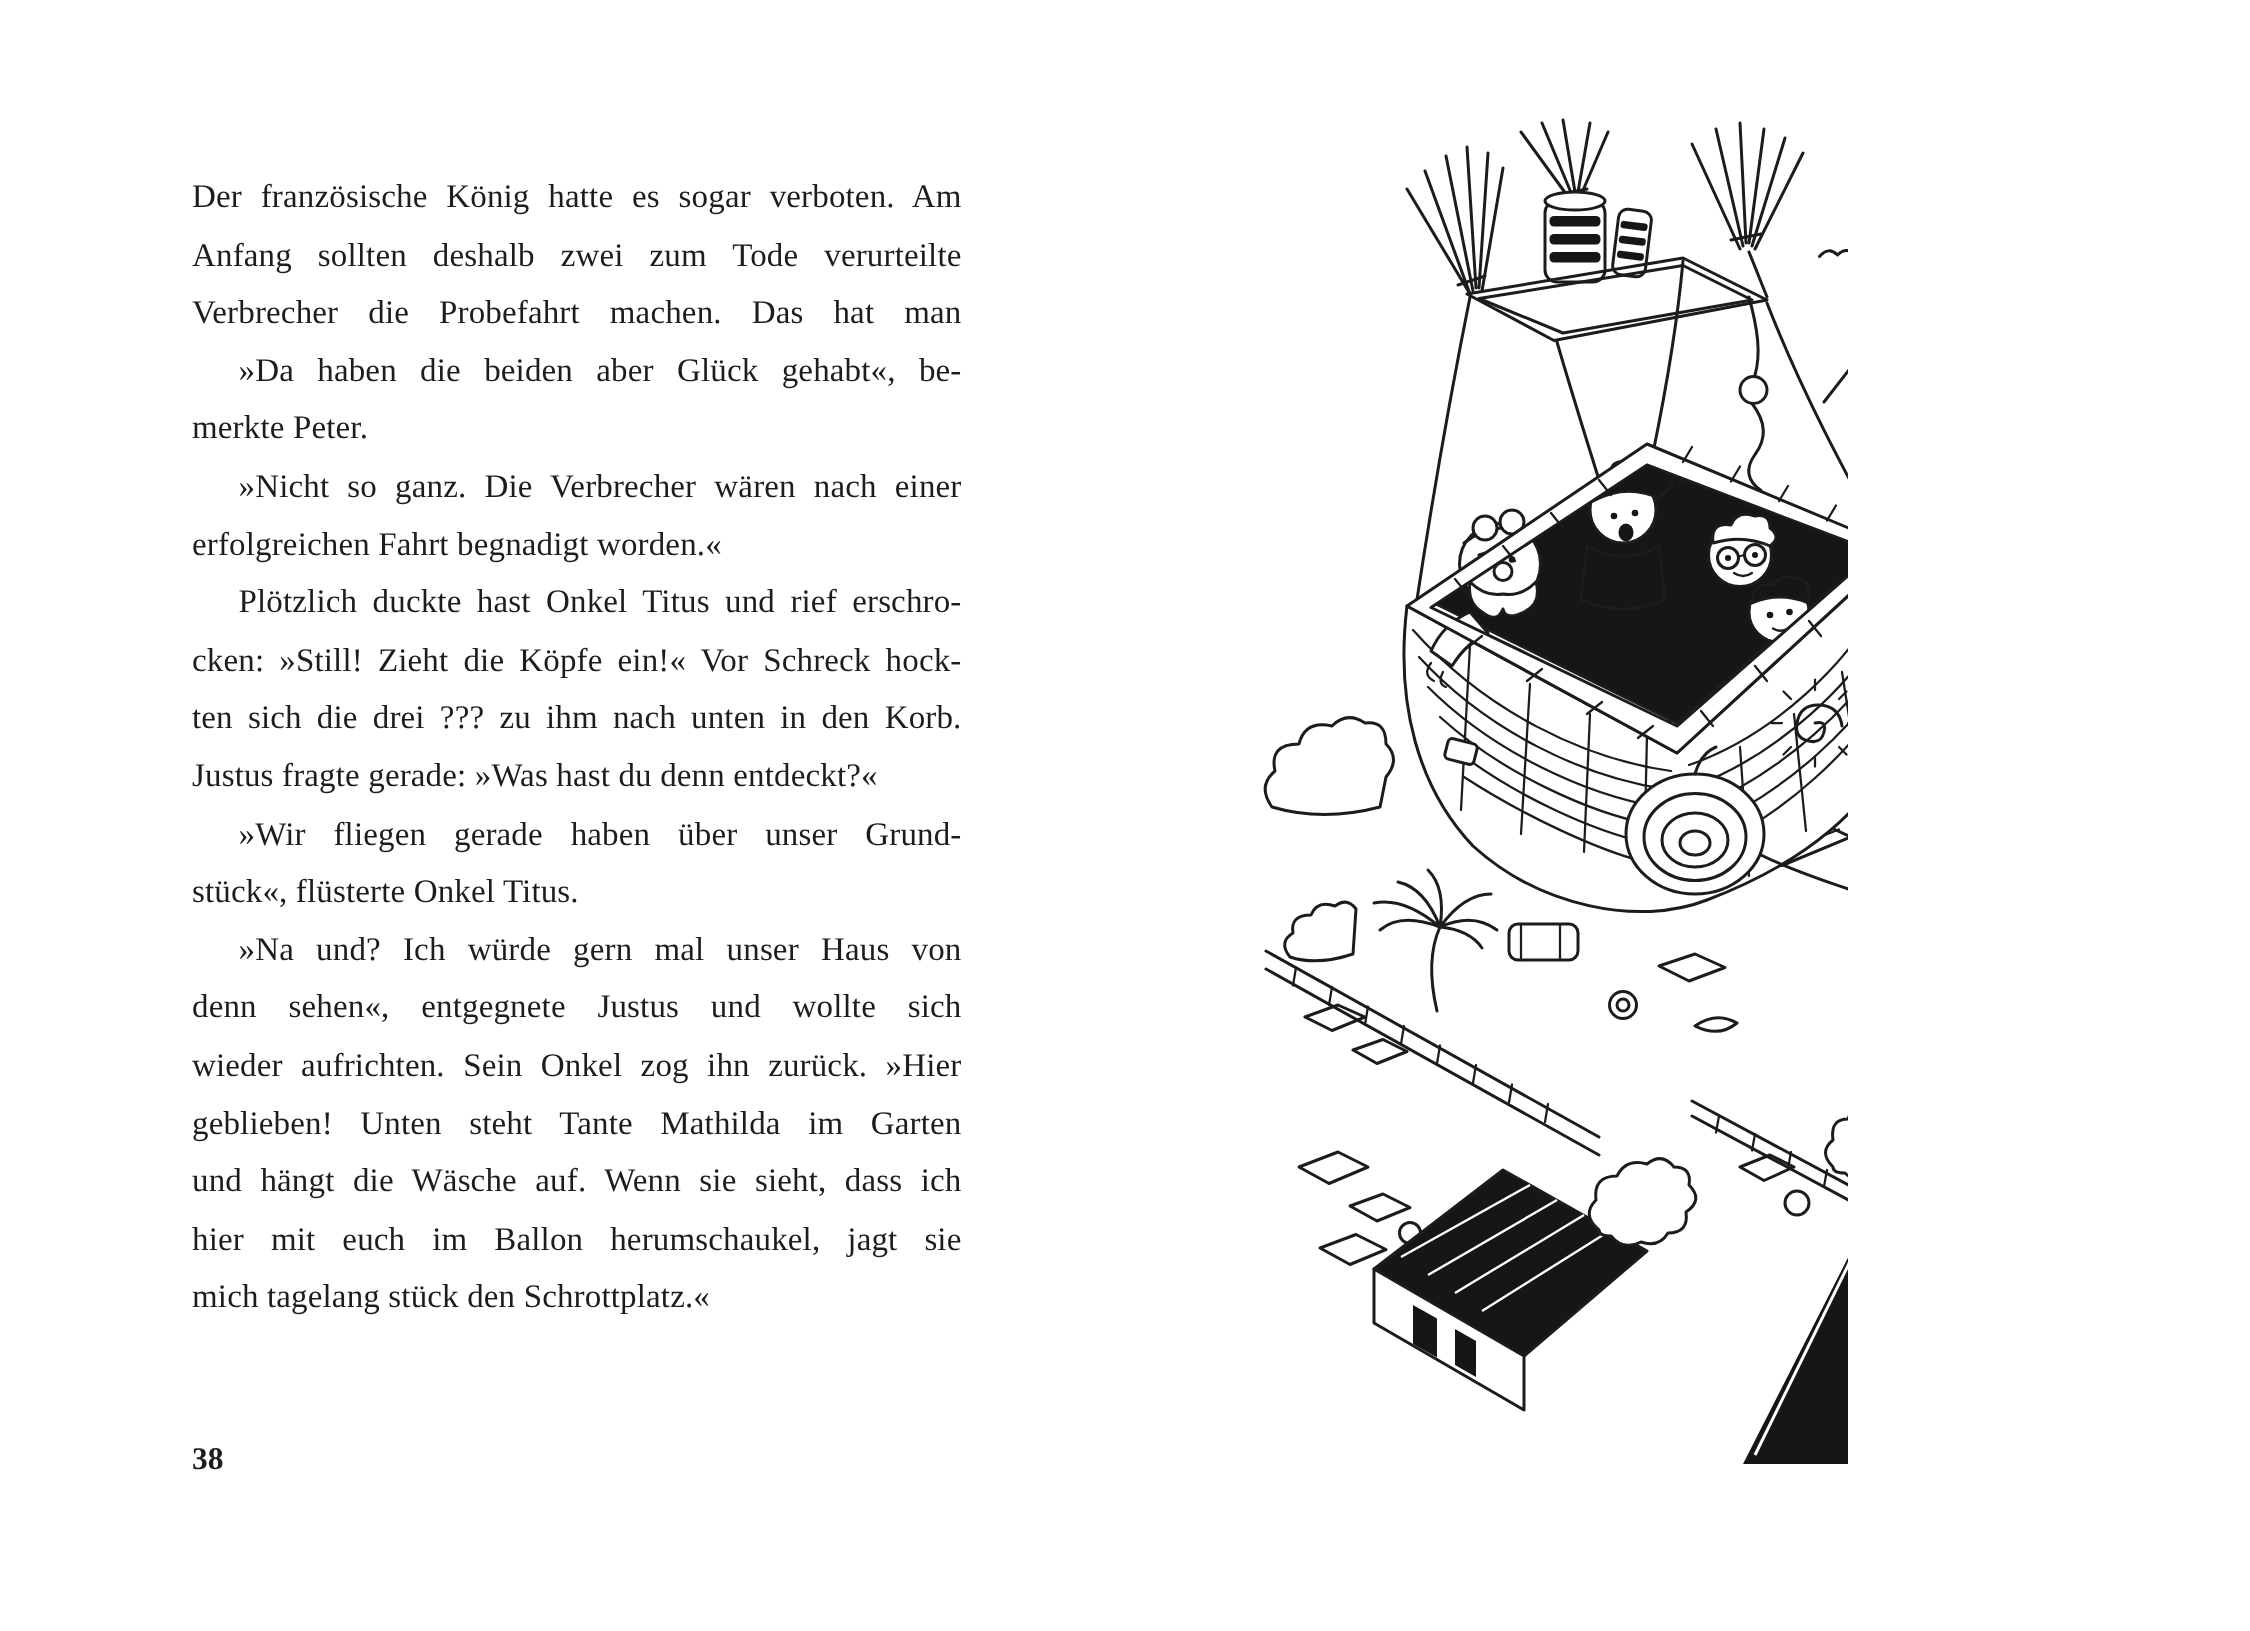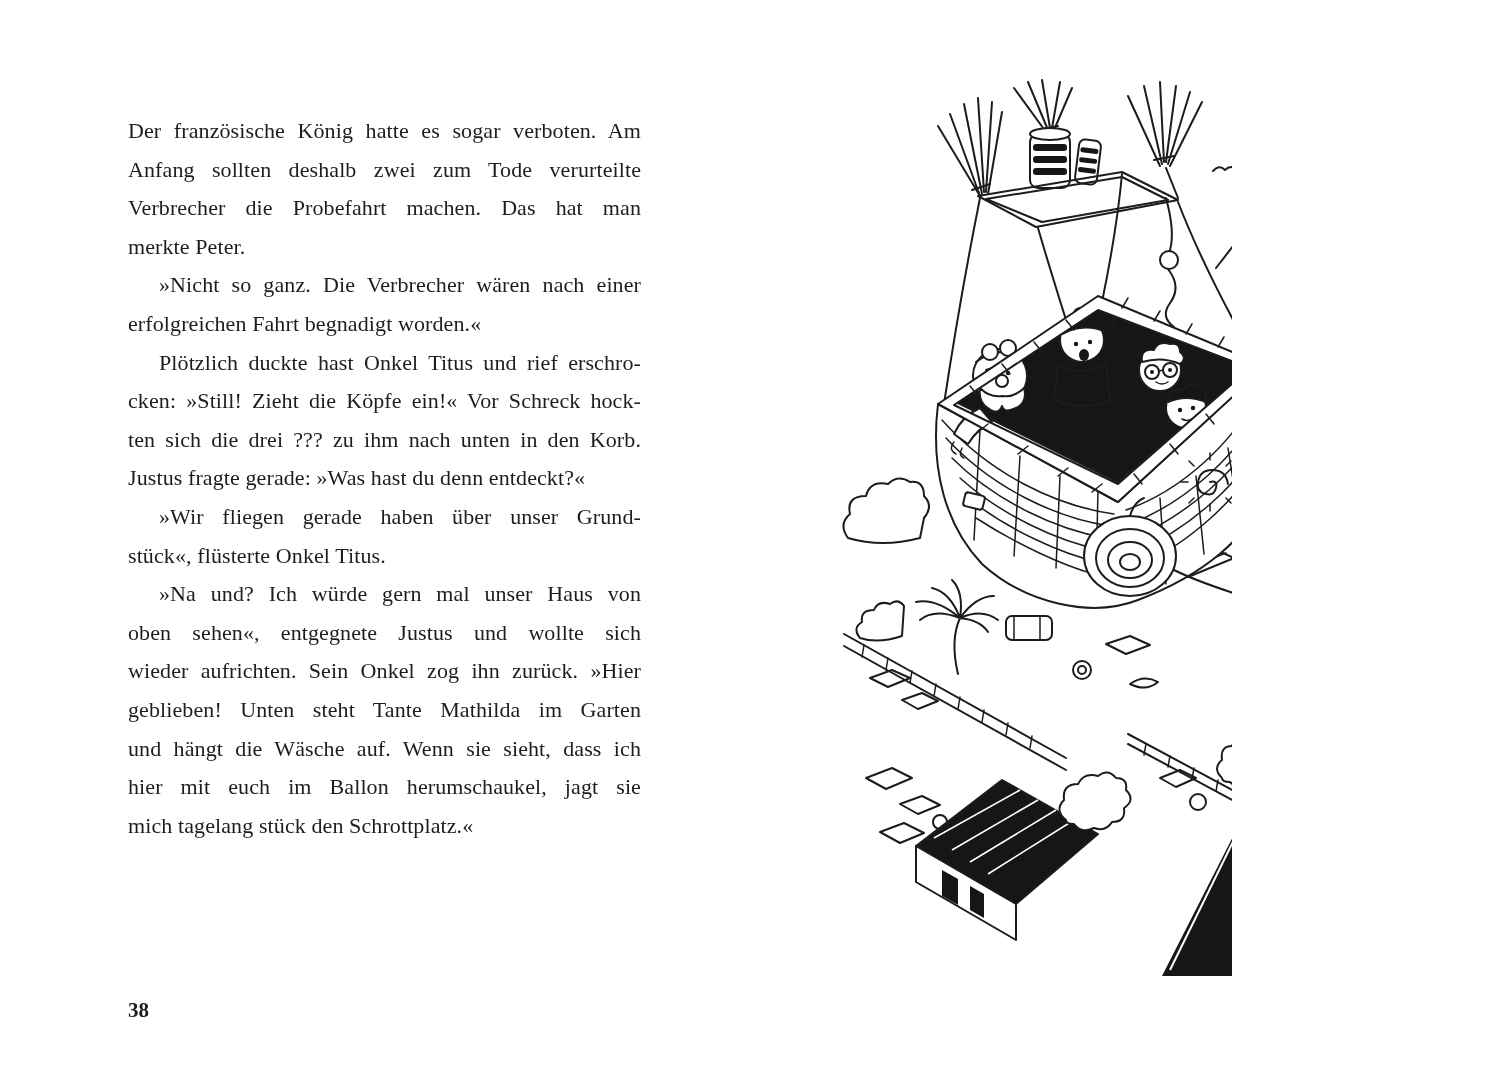--- a/index.html
+++ b/index.html
@@ -3,49 +3,50 @@
 <meta charset="utf-8">
 <style>
   html,body{margin:0;padding:0;background:#ffffff;}
   .page{position:relative;width:1232px;height:1087px;background:#ffffff;overflow:hidden;
         font-family:Liberation Serif, serif;color:#1d1d1d;}
   .text-column{position:absolute;left:128px;top:112px;width:513px;
         font-size:22px;line-height:38.6px;letter-spacing:0.1px;}
   .line{text-align:justify;text-align-last:justify;white-space:normal;}
   .line.last{text-align-last:left;}
   .line.indent{text-indent:31px;}
-  .page-number{position:absolute;left:128px;top:998px;font-size:21px;font-weight:bold;}
+  .page-number{position:absolute;left:128px;top:960px;font-size:21px;font-weight:bold;}
   .illustration{position:absolute;left:830px;top:78px;width:620px;height:900px;}
   
   .ink{stroke:#1c1c1c;fill:none;stroke-width:2;stroke-linecap:round;stroke-linejoin:round;}
   .inkf{stroke:#1c1c1c;fill:#ffffff;stroke-width:2;stroke-linecap:round;stroke-linejoin:round;}
   .inkb{stroke:#1c1c1c;fill:#161616;stroke-width:2;stroke-linecap:round;stroke-linejoin:round;}
   .dark{fill:#161616;stroke:none;}
   .thin{stroke-width:1.5;}
 </style>
 </head>
 <body>
 
 <div class="page">
 
   <div class="text-column">
       <div class="line">Der französische König hatte es sogar verboten. Am</div>
       <div class="line">Anfang sollten deshalb zwei zum Tode verurteilte</div>
       <div class="line">Verbrecher die Probefahrt machen. Das hat man</div>
+      <div class="line indent">»Da haben die beiden aber Glück gehabt«, be-</div>
       <div class="line last">merkte Peter.</div>
       <div class="line indent">»Nicht so ganz. Die Verbrecher wären nach einer</div>
       <div class="line last">erfolgreichen Fahrt begnadigt worden.«</div>
       <div class="line indent">Plötzlich duckte hast Onkel Titus und rief erschro-</div>
       <div class="line">cken: »Still! Zieht die Köpfe ein!« Vor Schreck hock-</div>
       <div class="line">ten sich die drei ??? zu ihm nach unten in den Korb.</div>
       <div class="line last">Justus fragte gerade: »Was hast du denn entdeckt?«</div>
       <div class="line indent">»Wir fliegen gerade haben über unser Grund-</div>
       <div class="line last">stück«, flüsterte Onkel Titus.</div>
       <div class="line indent">»Na und? Ich würde gern mal unser Haus von</div>
-      <div class="line">oben sehen«, entgegnete Justus und wollte sich</div>
+      <div class="line">denn sehen«, entgegnete Justus und wollte sich</div>
       <div class="line">wieder aufrichten. Sein Onkel zog ihn zurück. »Hier</div>
       <div class="line">geblieben! Unten steht Tante Mathilda im Garten</div>
       <div class="line">und hängt die Wäsche auf. Wenn sie sieht, dass ich</div>
       <div class="line">hier mit euch im Ballon herumschaukel, jagt sie</div>
       <div class="line last">mich tagelang stück den Schrottplatz.«</div>
     </div>
 
   <div class="page-number">38</div>
 
   <div class="illustration">

